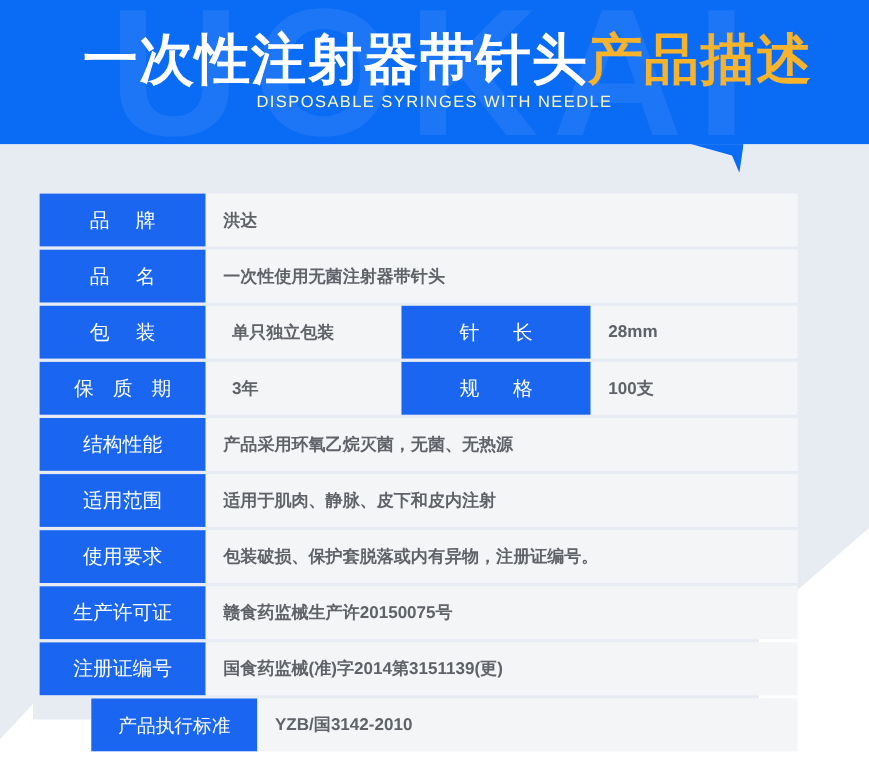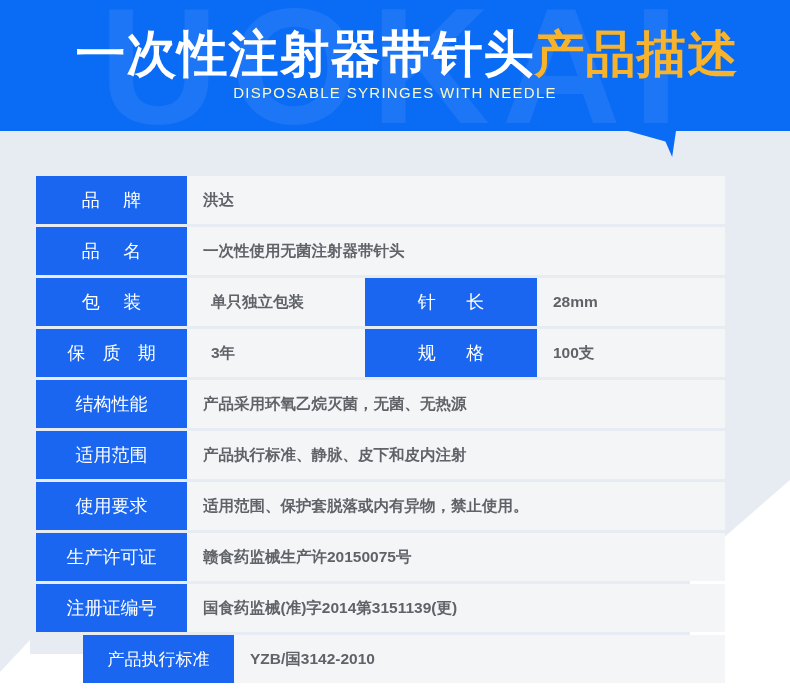--- a/index.html
+++ b/index.html
@@ -242,28 +242,28 @@
       <div class="label-cell">
         <span class="lbl-plain">结构性能</span>
       </div>
       <div class="value-cell">产品采用环氧乙烷灭菌，无菌、无热源</div>
     </div>
 
     <div class="spec-row">
       <div class="label-cell">
         <span class="lbl-plain">适用范围</span>
       </div>
-      <div class="value-cell">产品执行标准、静脉、皮下和皮内注射</div>
+      <div class="value-cell">适用于肌肉、静脉、皮下和皮内注射</div>
     </div>
 
     <div class="spec-row">
       <div class="label-cell">
         <span class="lbl-plain">使用要求</span>
       </div>
-      <div class="value-cell">适用范围、保护套脱落或内有异物，禁止使用。</div>
+      <div class="value-cell">包装破损、保护套脱落或内有异物，注册证编号。</div>
     </div>
 
     <div class="spec-row">
       <div class="label-cell">
         <span class="lbl-plain">生产许可证</span>
       </div>
       <div class="value-cell">赣食药监械生产许20150075号</div>
     </div>
 
     <div class="spec-row">

